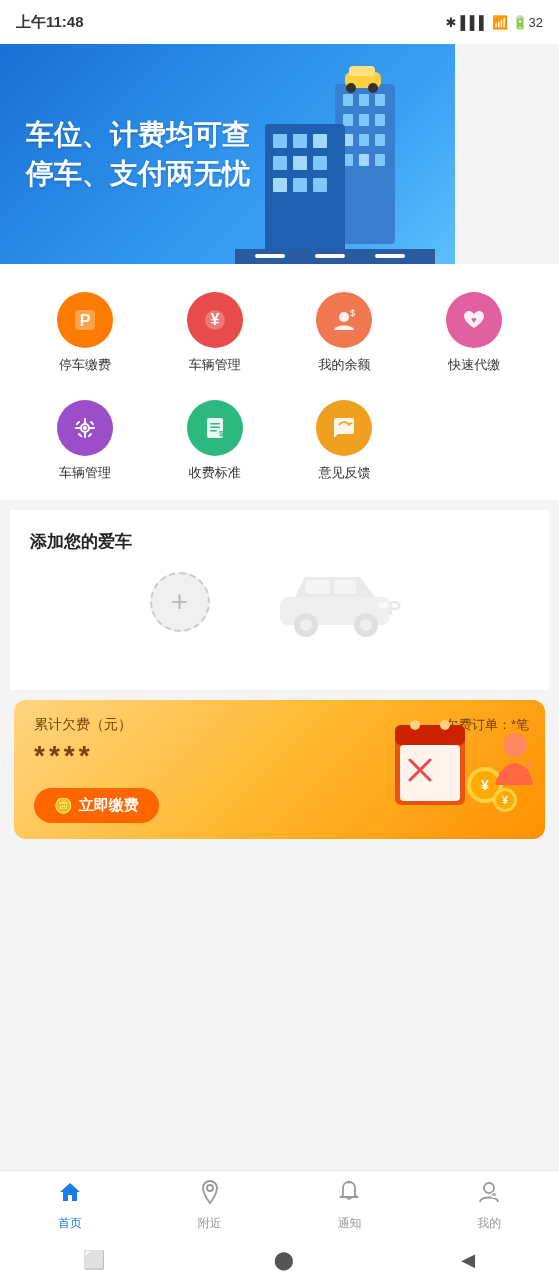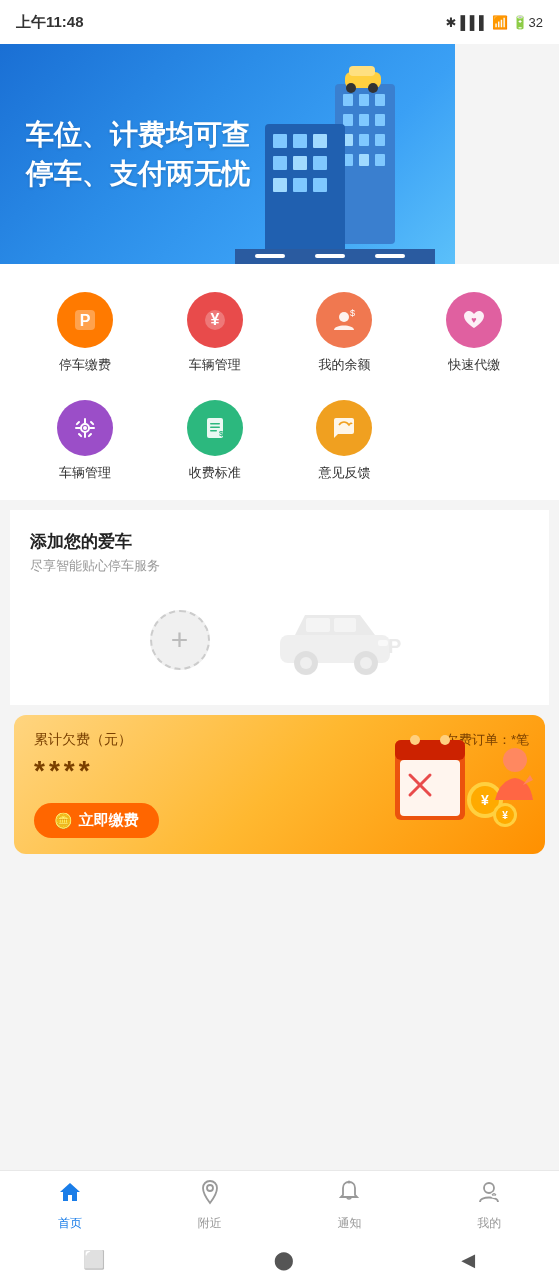--- a/index.html
+++ b/index.html
@@ -400,21 +400,20 @@
         </svg>
       </div>
       <span class="menu-label">意见反馈</span>
     </div>
 
   </div>
 </div>
 
 <div class="car-section">
   <div class="car-section-title">添加您的爱车</div>
-  <div class="car-section-sub">尽享智能贴心停车服务</div>
   <div class="car-illustration">
     <div class="add-car-btn">+</div>
     <div class="car-svg-container">
       <svg width="140" height="70" viewBox="0 0 140 70" xmlns="http://www.w3.org/2000/svg">
 
         <rect x="10" y="30" width="110" height="28" rx="8" fill="#ccc"></rect>
         <path d="M25 30 L35 10 L90 10 L105 30Z" fill="#bbb" rx="4"></path>
 
         <rect x="36" y="13" width="24" height="14" rx="2" fill="#ddd"></rect>
         <rect x="64" y="13" width="22" height="14" rx="2" fill="#ddd"></rect>

